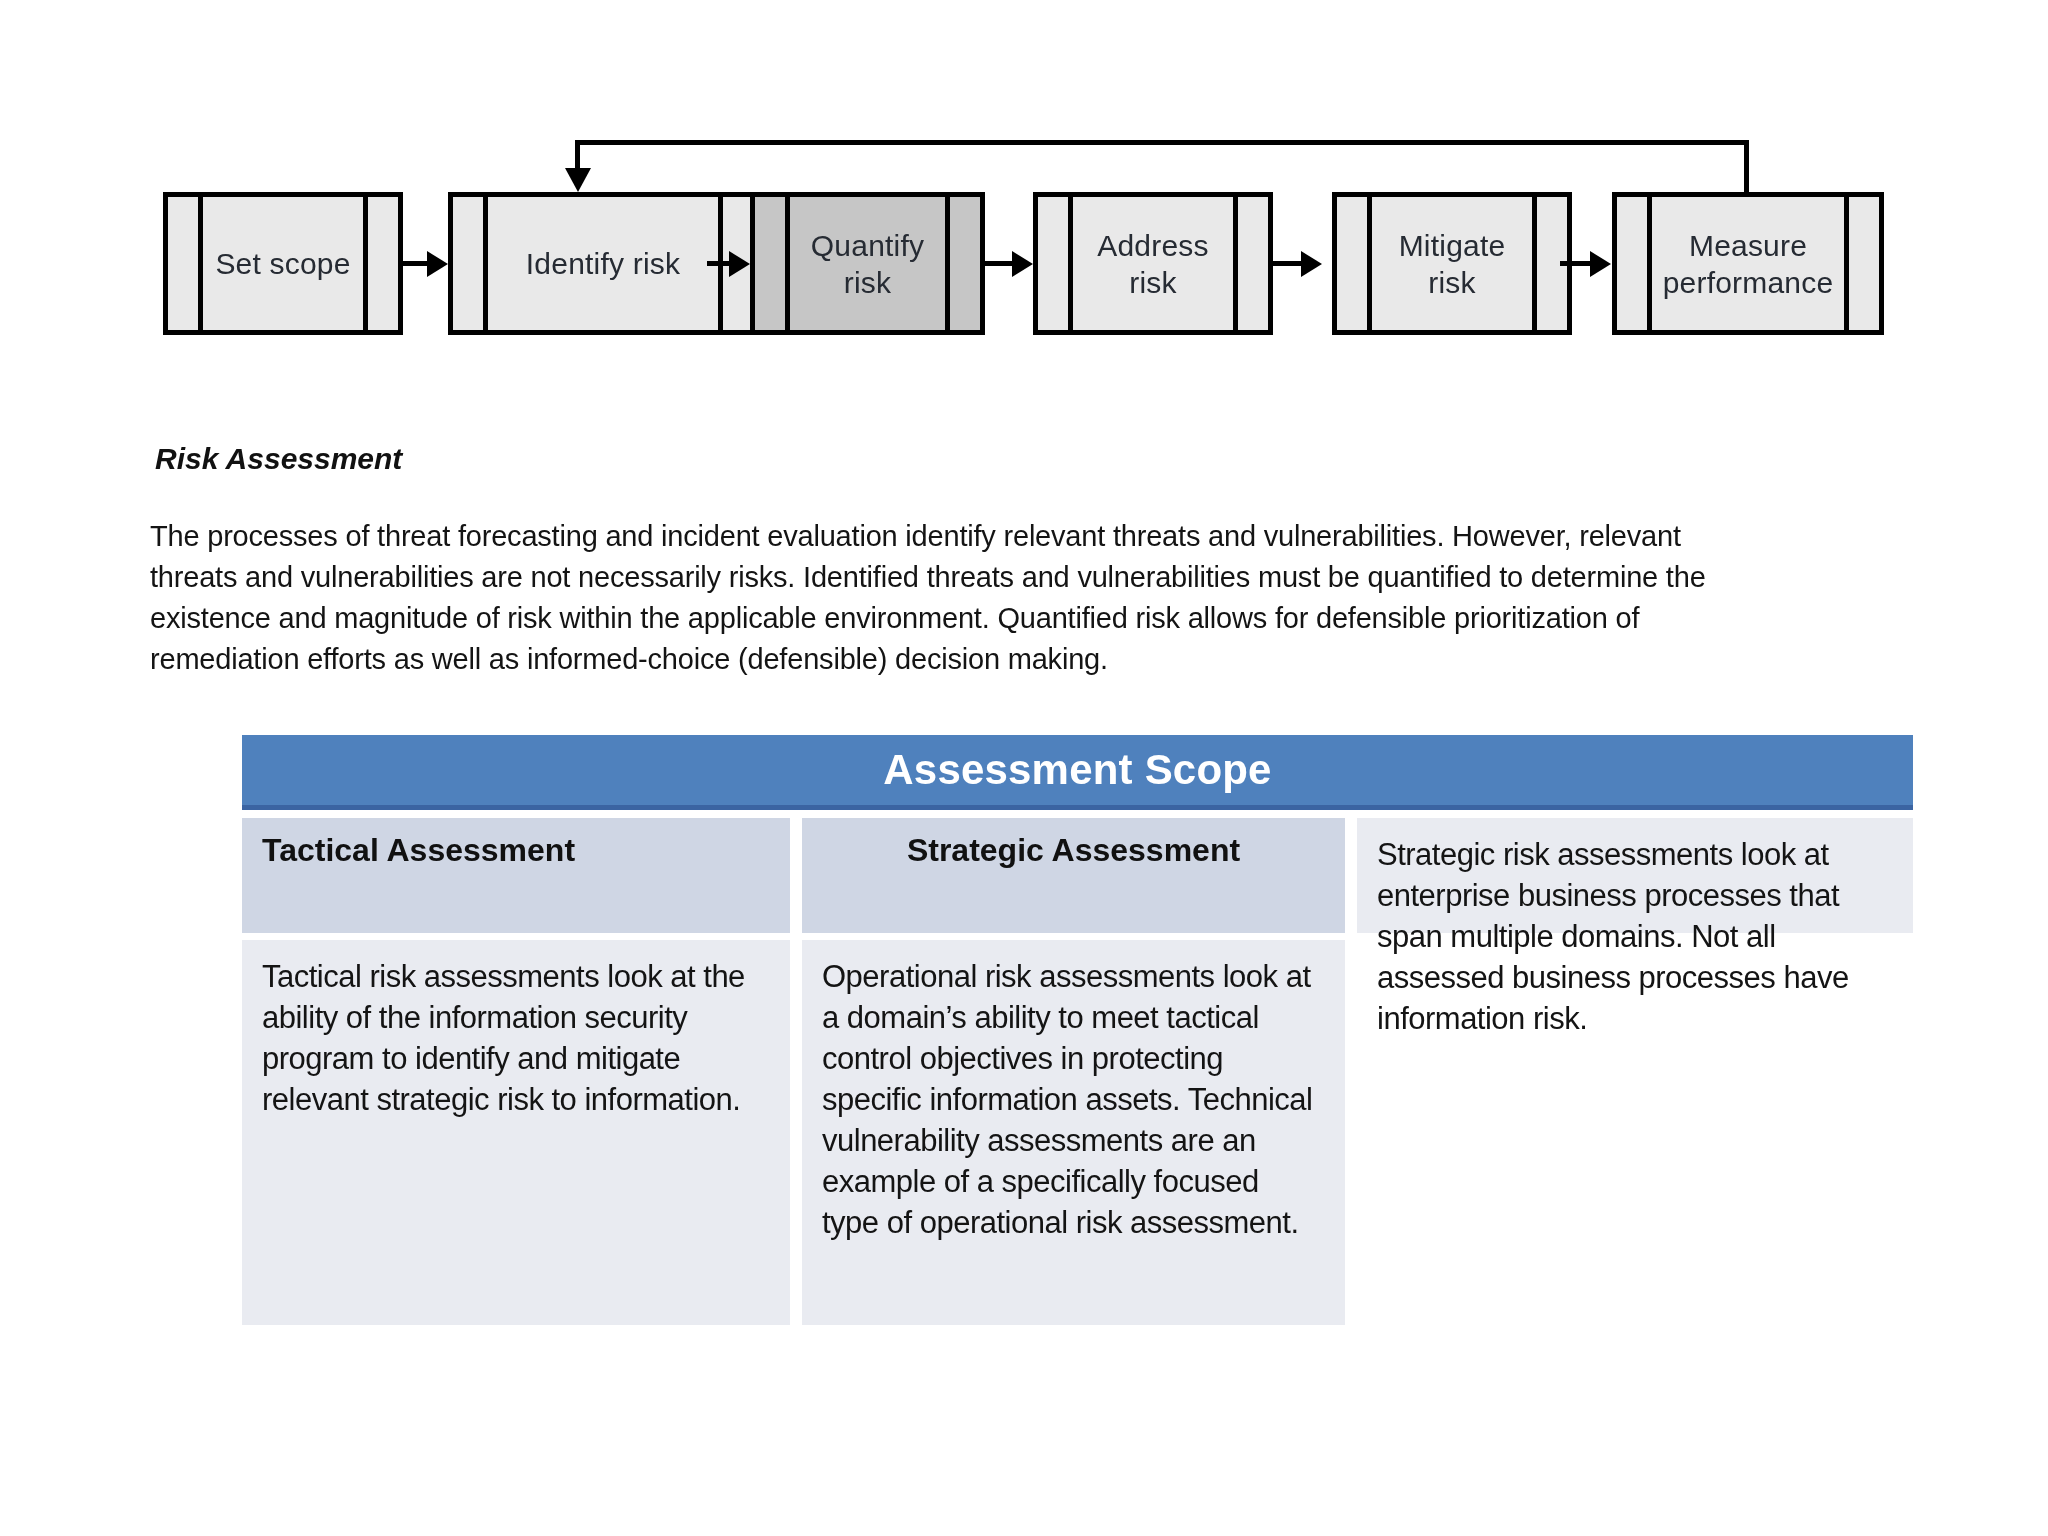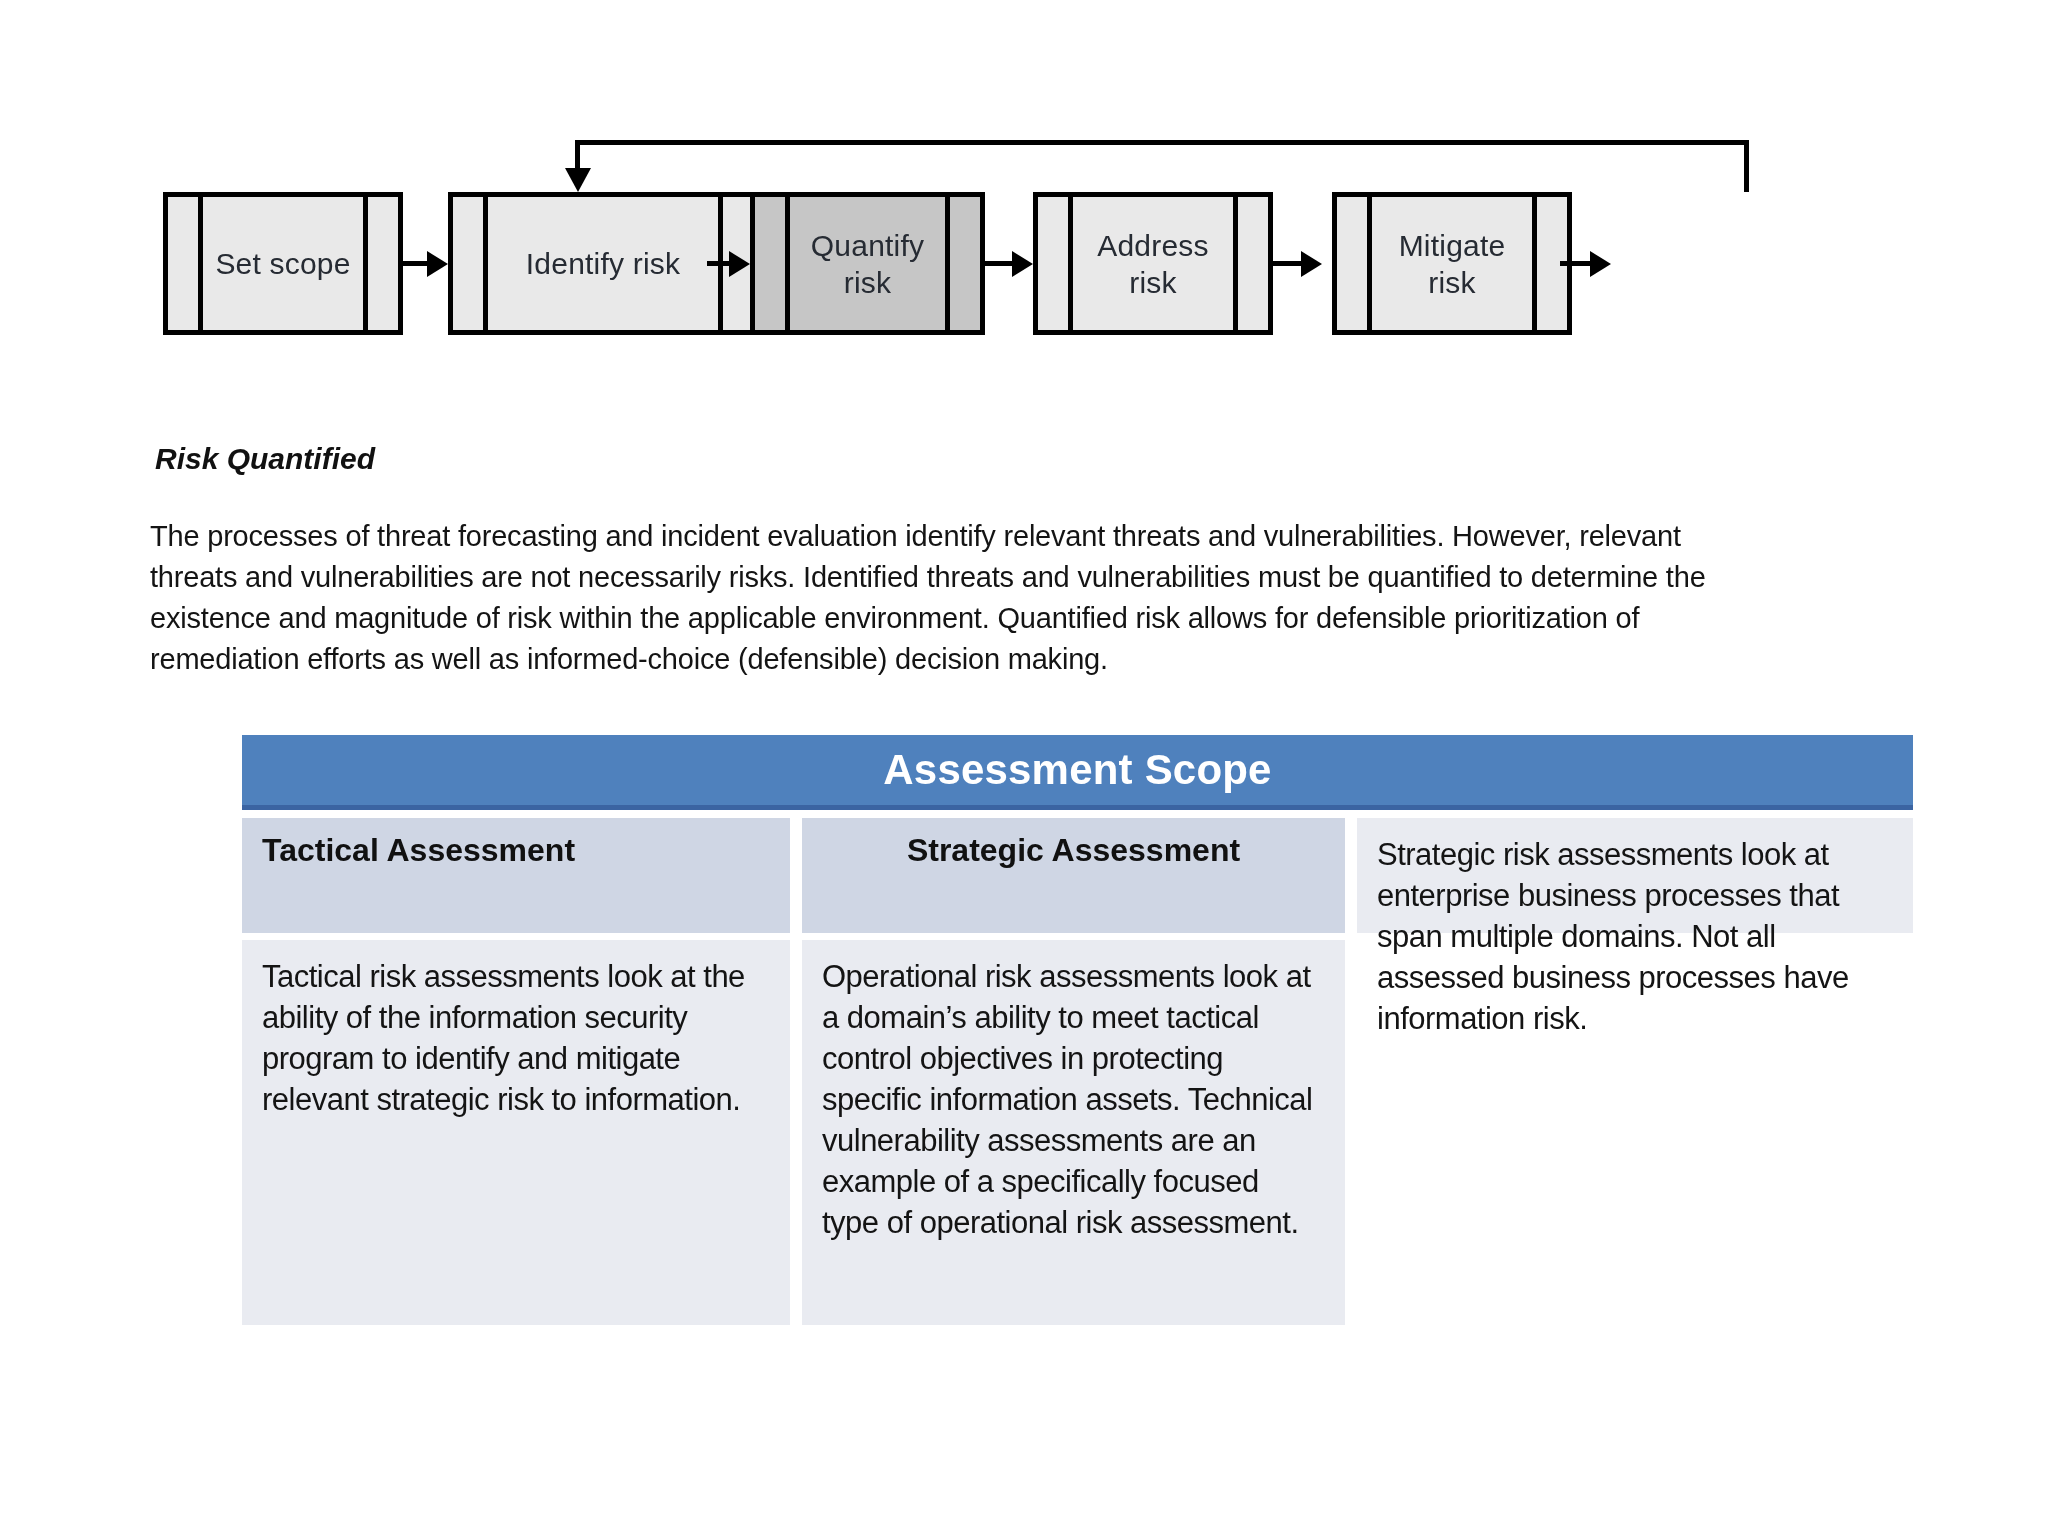--- a/index.html
+++ b/index.html
@@ -117,23 +117,29 @@
   <div class="pbox" style="left:1322px;width:240px;margin-left:10px;">
     <div class="bar l"></div>
     <div class="bar r"></div>
     <div class="lbl">Mitigate
 risk</div>
   </div>
 
   <div class="shaft" style="left:1560px;width:30px;"></div>
   <div class="ahead" style="left:1590px;"></div>
 
+  <div class="pbox" style="left:1612px;width:272px;">
+    <div class="bar l"></div>
+    <div class="bar r"></div>
+    <div class="lbl">Measure
+performance</div>
+  </div>
 </div>
 
-<div class="rh">Risk Quantified</div>
+<div class="rh">Risk Assessment</div>
 <div class="para">The processes of threat forecasting and incident evaluation identify relevant threats and vulnerabilities. However, relevant
 threats and vulnerabilities are not necessarily risks. Identified threats and vulnerabilities must be quantified to determine the
 existence and magnitude of risk within the applicable environment. Quantified risk allows for defensible prioritization of
 remediation efforts as well as informed-choice (defensible) decision making.</div>
 
 <div class="tbl">
   <div class="tbl-title">
     <span>Assessment Scope</span>
   </div>
   <div class="tbl-grid">

